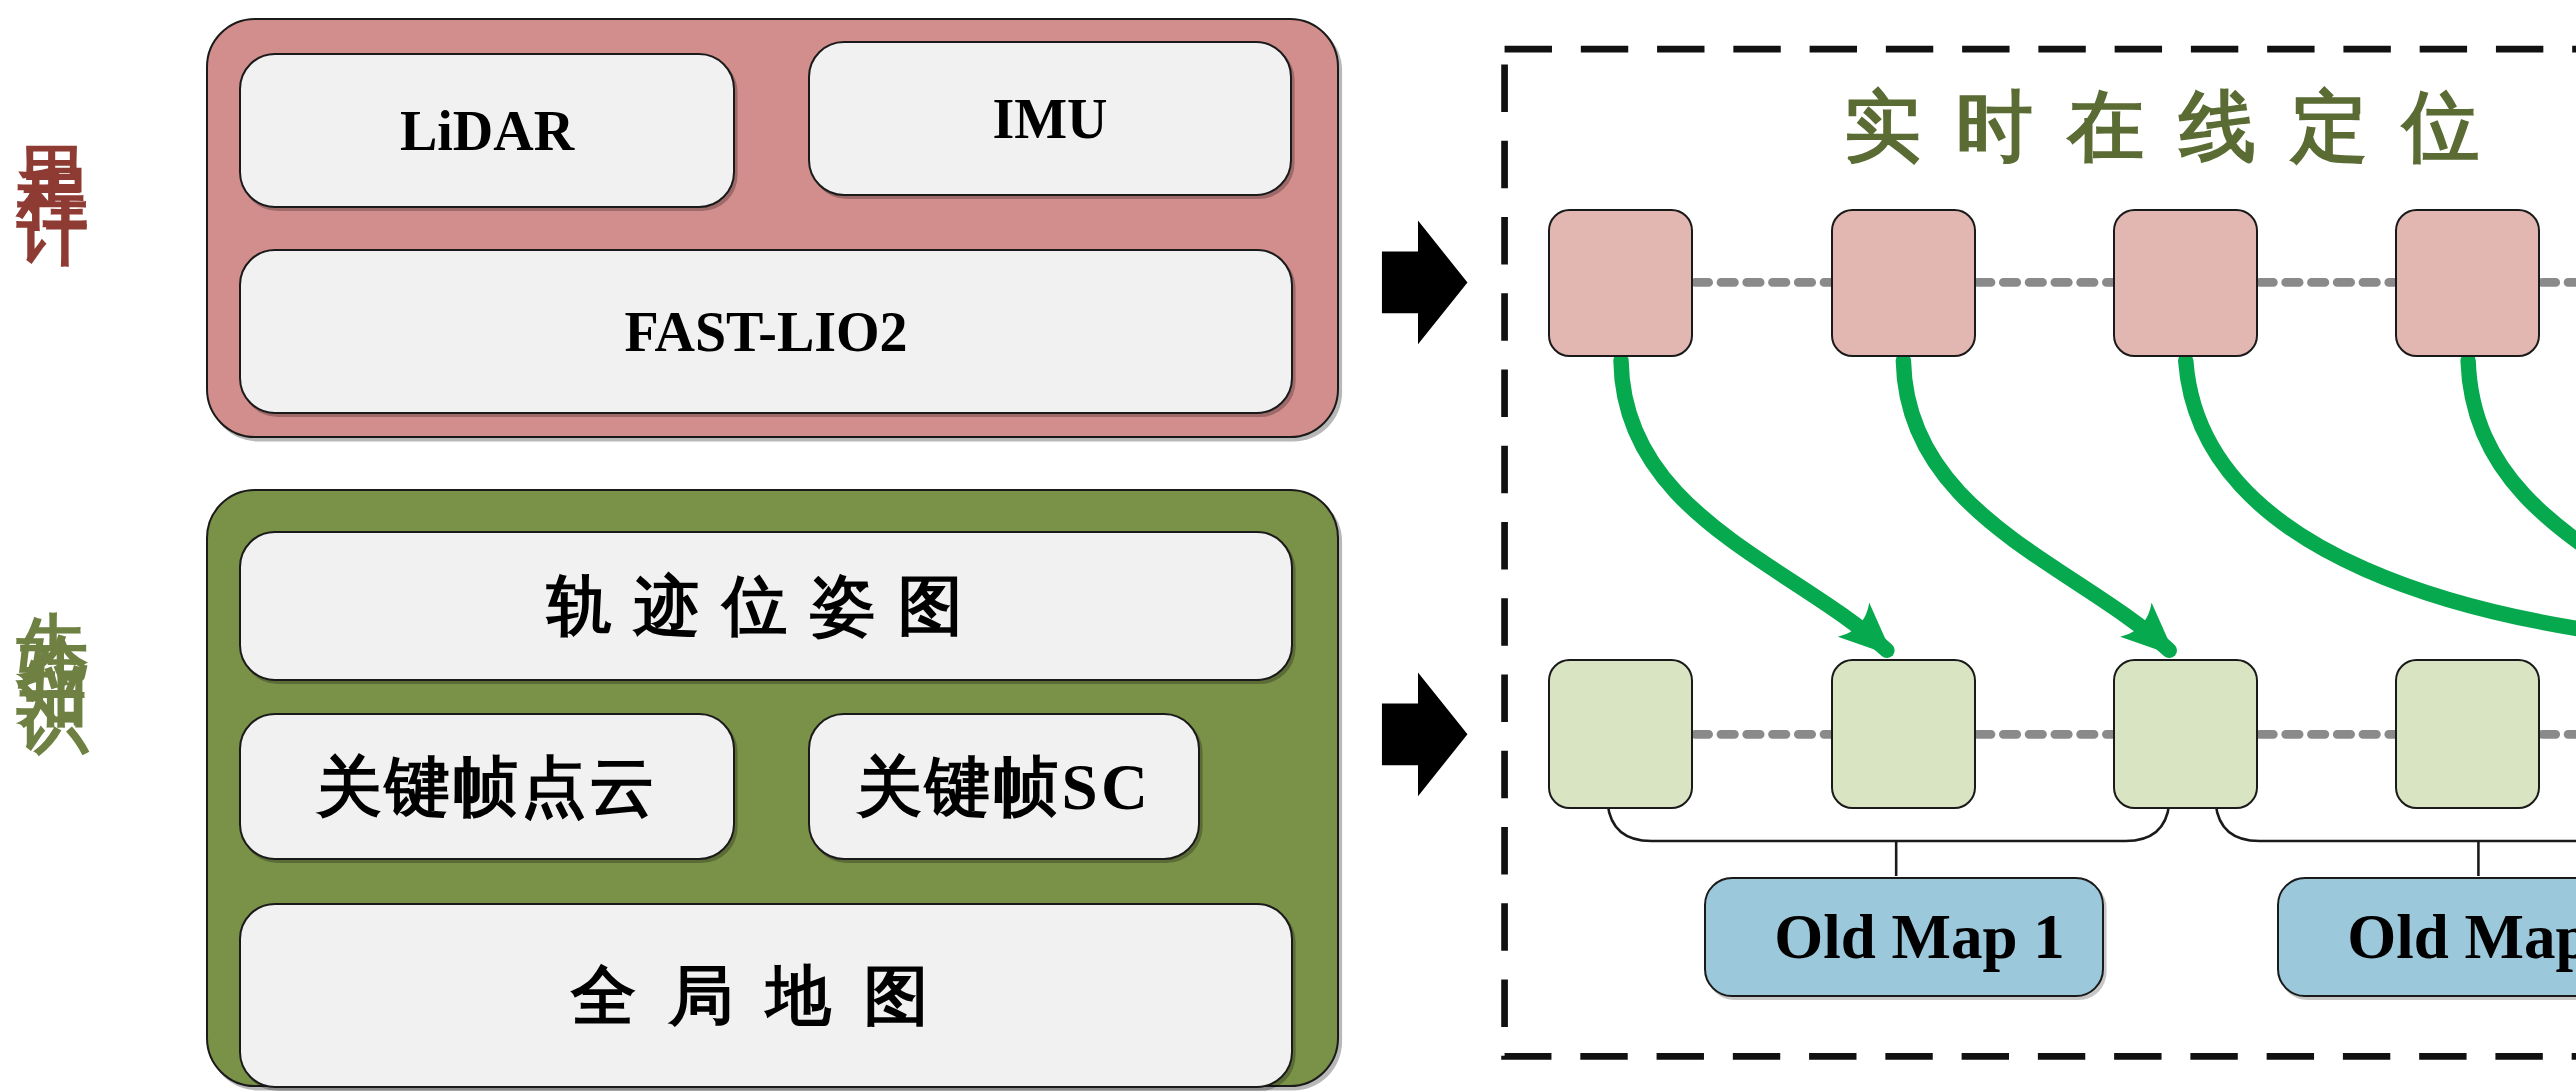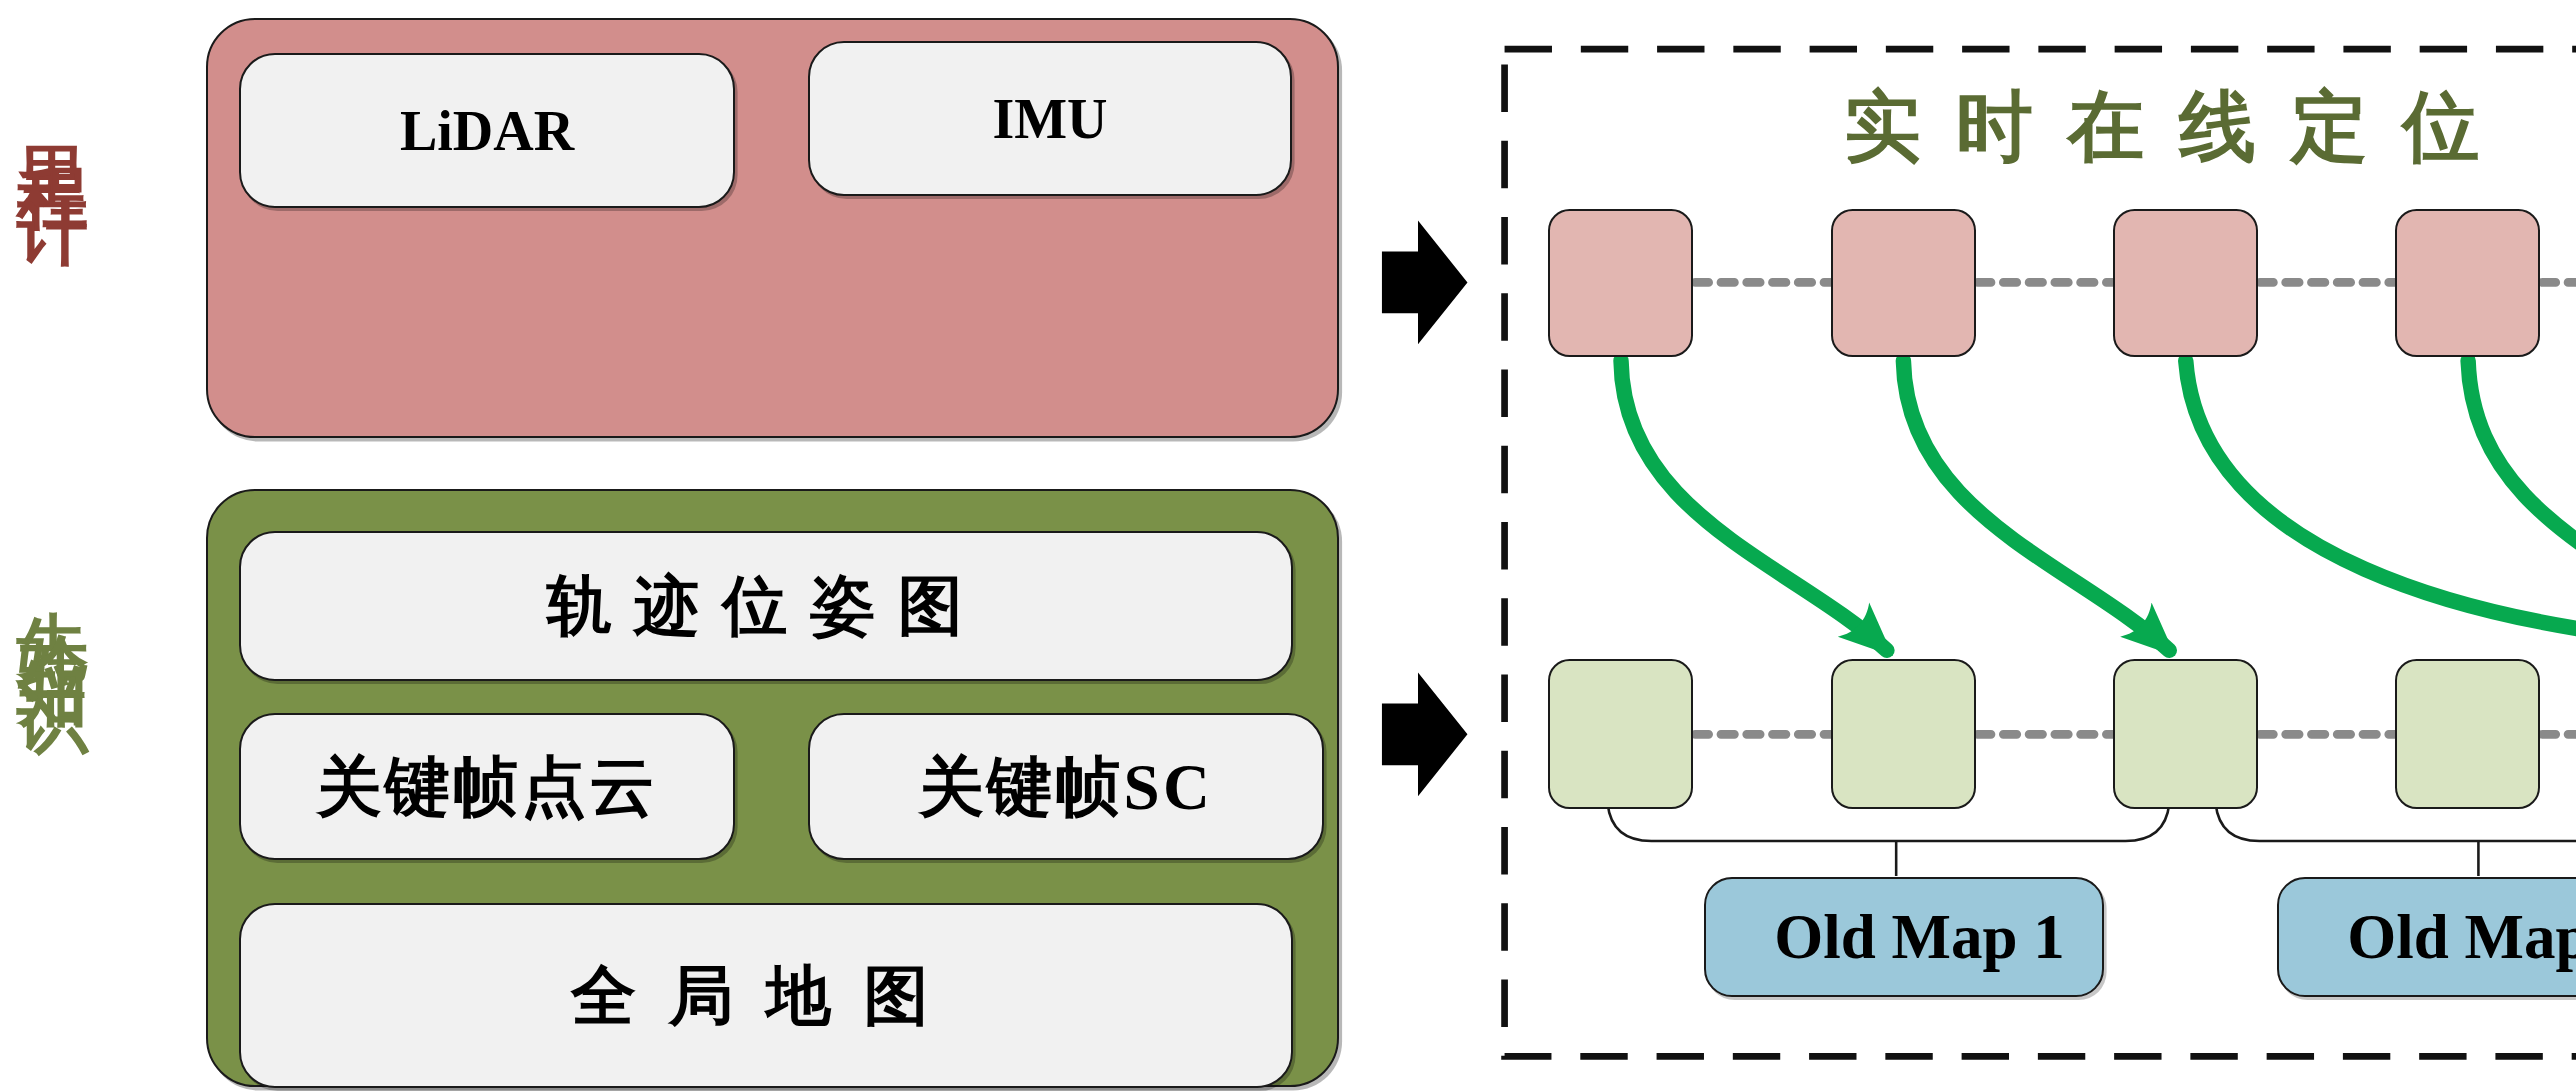--- a/index.html
+++ b/index.html
@@ -131,32 +131,35 @@
 
   <div class="abs vlabel" style="left:18px;top:90px;width:70px;color:var(--side-red);">里程计</div>
 
   <div class="abs container" style="left:206px;top:18px;width:1133px;height:420px;background:var(--panel-red);">
     <div class="abs innerbox latin" style="left:31px;top:33px;width:496px;height:155px;">
       <span>LiDAR</span>
     </div>
     <div class="abs innerbox latin" style="left:600px;top:21px;width:484px;height:155px;">
       <span>IMU</span>
     </div>
+    <div class="abs innerbox latin" style="left:31px;top:229px;width:1054px;height:165px;">
+      <span>FAST-LIO2</span>
+    </div>
   </div>
 
   <div class="abs vlabel" style="left:18px;top:554px;width:70px;color:var(--side-olive);">先验知识</div>
 
   <div class="abs container" style="left:206px;top:489px;width:1133px;height:598px;background:var(--panel-green);">
     <div class="abs innerbox cjk" style="left:31px;top:40px;width:1054px;height:150px;letter-spacing:0.35em;">
       <span>轨迹位姿图</span>
     </div>
     <div class="abs innerbox cjk" style="left:31px;top:222px;width:496px;height:147px;letter-spacing:0.05em;">
       <span>关键帧点云</span>
     </div>
-    <div class="abs innerbox cjk" style="left:600px;top:222px;width:516px;height:147px;letter-spacing:0.05em;">
+    <div class="abs innerbox cjk" style="left:600px;top:222px;width:392px;height:147px;letter-spacing:0.05em;">
       <span>关键帧SC</span>
     </div>
     <div class="abs innerbox cjk" style="left:31px;top:412px;width:1054px;height:185px;letter-spacing:0.5em;">
       <span>全局地图</span>
     </div>
   </div>
 
   <div class="abs zone-title" style="left:1504px;top:85px;width:1350px;color:var(--title-olive);">实时在线定位</div>
 
   <div class="abs sq pink" style="left:1548px;top:209px;"></div>

